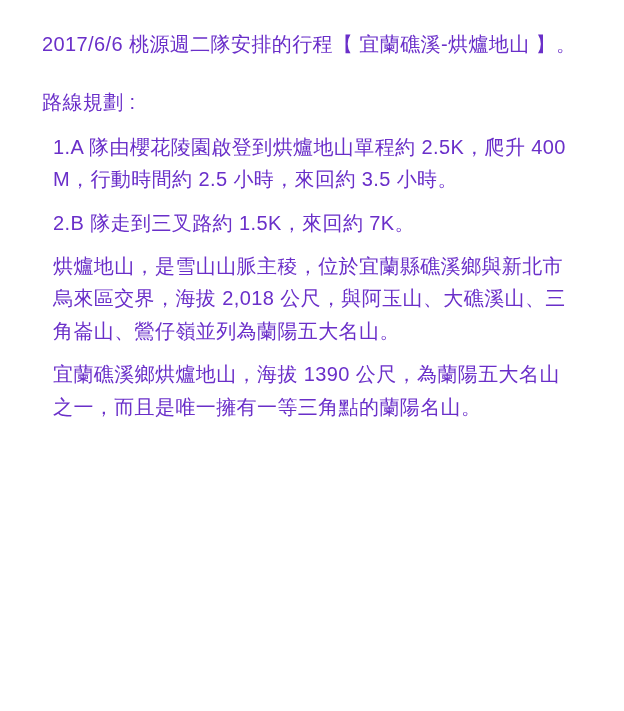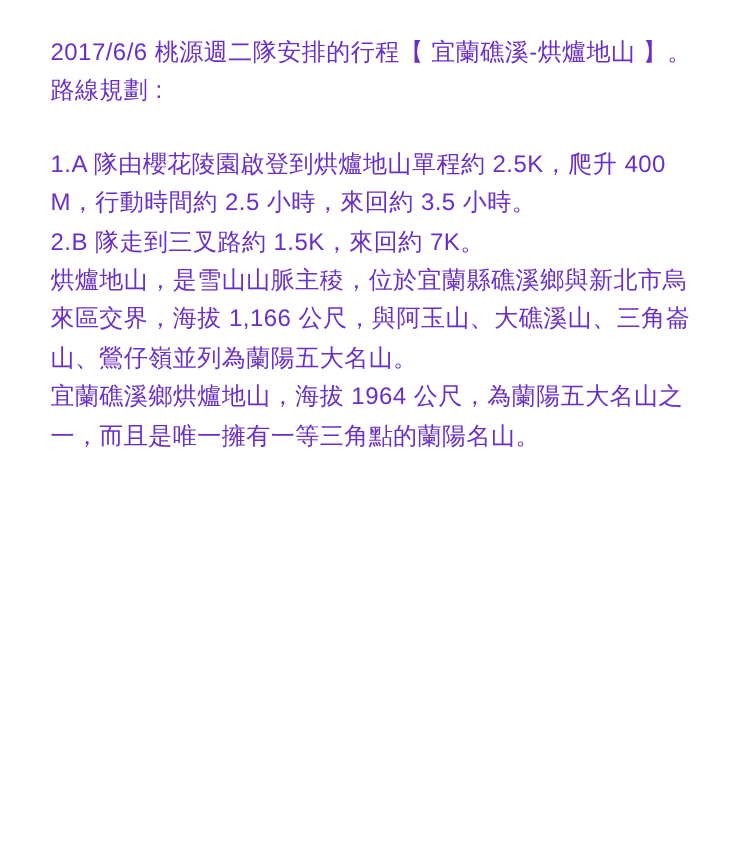--- a/index.html
+++ b/index.html
@@ -22,40 +22,41 @@
   }
   .para {
     font-size: 20px;
     line-height: 1.62;
     letter-spacing: 0.4px;
     color: #6a2fc9;
     margin: 0;
     word-break: break-all;
   }
   .title-para {
+    margin-bottom: 26px;
   }
   .label-para {
-    margin-bottom: 28px;
+    margin-bottom: 12px;
   }
   .block {
     margin: 0;
   }
   .block .para {
-    margin: 0;
+    margin: 11px;
   }
 </style>
 </head>
 <body>
 
 <div class="page">
 
   <p class="para title-para">2017/6/6 桃源週二隊安排的行程【 宜蘭礁溪-烘爐地山 】。</p>
 
   <p class="para label-para">路線規劃 :</p>
 
   <div class="block">
     <p class="para">1.A 隊由櫻花陵園啟登到烘爐地山單程約 2.5K，爬升 400M，行動時間約 2.5 小時，來回約 3.5 小時。</p>
     <p class="para">2.B 隊走到三叉路約 1.5K，來回約 7K。</p>
-    <p class="para">烘爐地山，是雪山山脈主稜，位於宜蘭縣礁溪鄉與新北市烏來區交界，海拔 1,166 公尺，與阿玉山、大礁溪山、三角崙山、鶯仔嶺並列為蘭陽五大名山。</p>
-    <p class="para">宜蘭礁溪鄉烘爐地山，海拔 1964 公尺，為蘭陽五大名山之一，而且是唯一擁有一等三角點的蘭陽名山。</p>
+    <p class="para">烘爐地山，是雪山山脈主稜，位於宜蘭縣礁溪鄉與新北市烏來區交界，海拔 2,018 公尺，與阿玉山、大礁溪山、三角崙山、鶯仔嶺並列為蘭陽五大名山。</p>
+    <p class="para">宜蘭礁溪鄉烘爐地山，海拔 1390 公尺，為蘭陽五大名山之一，而且是唯一擁有一等三角點的蘭陽名山。</p>
   </div>
 
 </div>
 
 </body></html>

